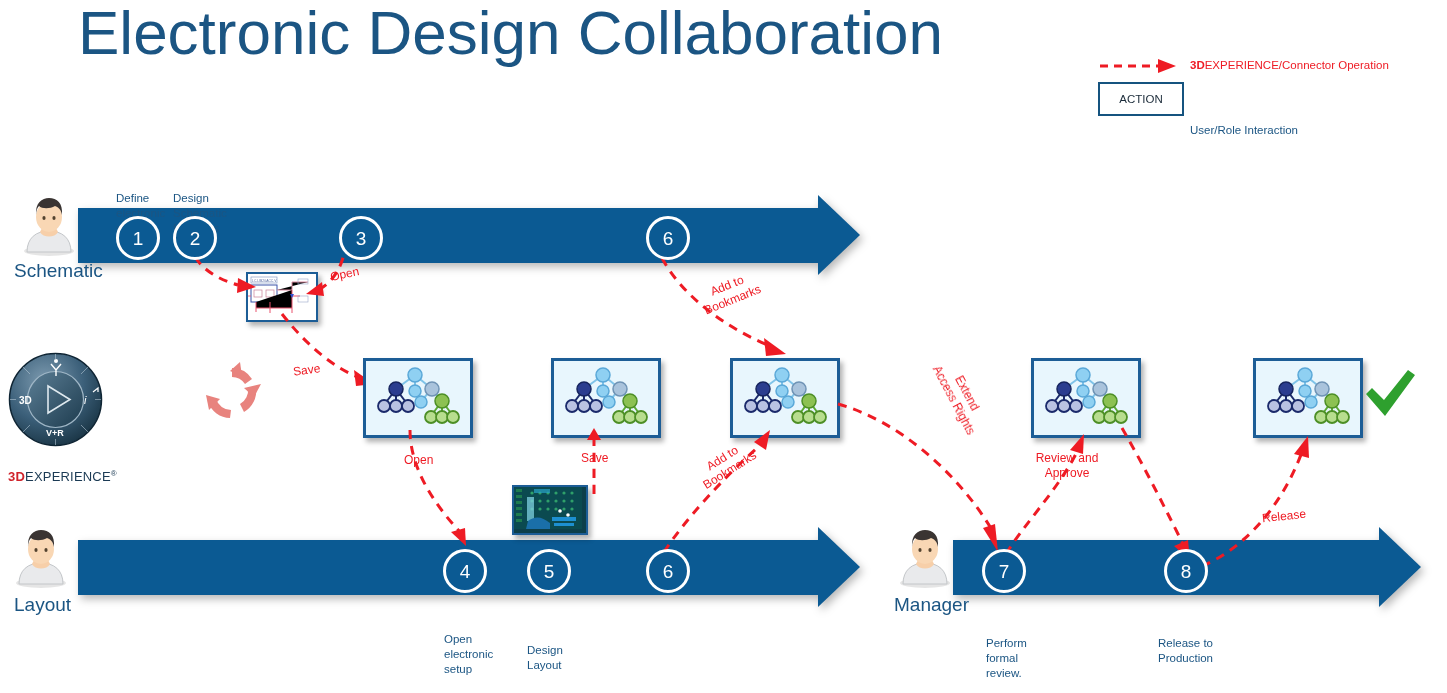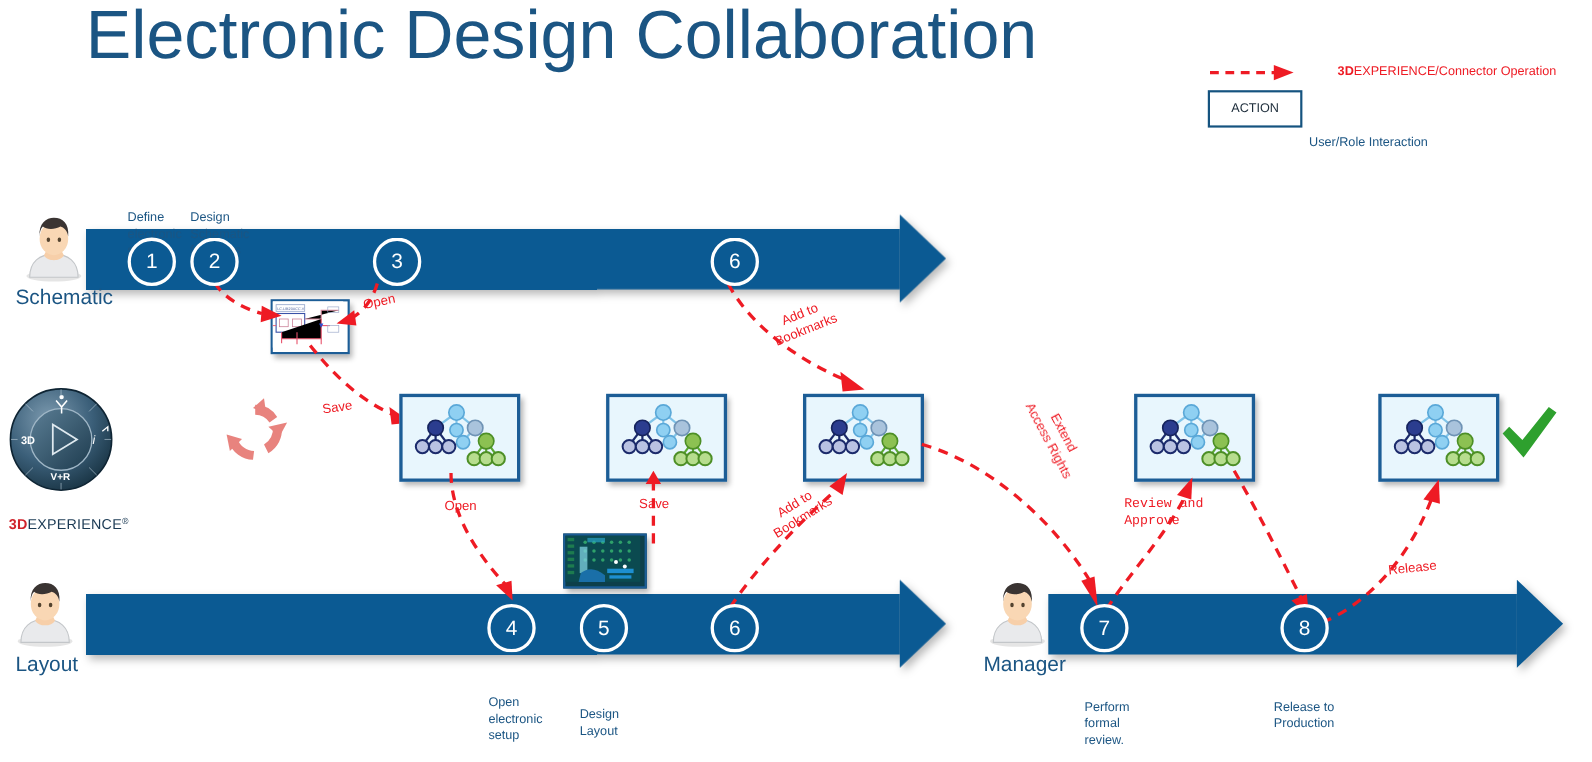--- a/index.html
+++ b/index.html
@@ -9,21 +9,21 @@
   .abs{position:absolute;}
 
   
   #title{left:78px;top:-2px;font-size:62px;line-height:70px;color:#1b5583;
          font-weight:400;letter-spacing:0px;white-space:nowrap;}
 
   
   #legend{left:1098px;top:52px;width:340px;height:68px;}
   .lg-row{position:absolute;}
   .lg-text{font-size:11.5px;line-height:14px;white-space:nowrap;}
-  .lg-red{color:#ee1b24;margin-left:26px;}
+  .lg-red{color:#ee1b24;}
   .lg-blue{color:#1b5583;margin-top:32px;}
   .lg-bold{font-weight:bold;}
   .action-box{position:absolute;left:0;top:30px;width:82px;height:30px;
       border:2px solid #15537f;background:#fff;display:flex;align-items:center;
       justify-content:center;font-size:11.5px;color:#1b2b39;}
 
   
   .bar{position:absolute;height:55px;filter:drop-shadow(3px 4px 4px rgba(0,0,0,.28));}
   .bar .body{position:absolute;left:0;top:0;height:55px;background:#0b5a93;}
   .bar .head{position:absolute;top:-13px;width:0;height:0;
@@ -504,21 +504,21 @@
   </svg>
   <div class="ann" style="left:918px;top:382px;transform:rotate(62deg);text-align:center;line-height:15px;white-space:normal;width:84px;">
     <span>Extend</span><br>
     <span>Access Rights</span>
   </div>
 
   <svg class="abs" style="left:1000px;top:428px;" width="100" height="130">
     <path class="dashpath" d="M6 126 C24 96 58 62 78 22"></path>
     <polygon class="arrowfill" points="70,22 84,6 83,26"></polygon>
   </svg>
-  <div class="ann" style="left:1022px;top:451px;line-height:15px;white-space:normal;width:90px;font-family:Liberation Mono, monospace;">
+  <div class="ann" style="left:1022px;top:451px;line-height:15px;white-space:normal;width:90px;text-align:center;">
     <span>Review and</span><br>
     <span>Approve</span>
   </div>
 
   <svg class="abs" style="left:1118px;top:424px;" width="90" height="136">
     <path class="dashpath" d="M4 4 C26 42 48 86 66 122"></path>
     <polygon class="arrowfill" points="56,122 72,136 70,116"></polygon>
   </svg>
 
   <svg class="abs" style="left:1196px;top:432px;" width="130" height="140">

